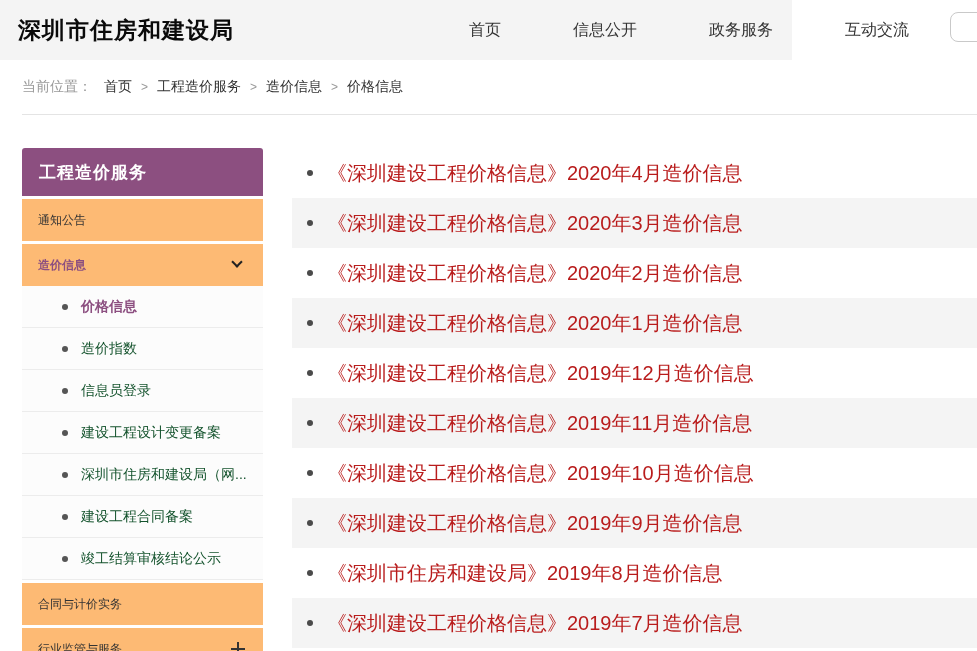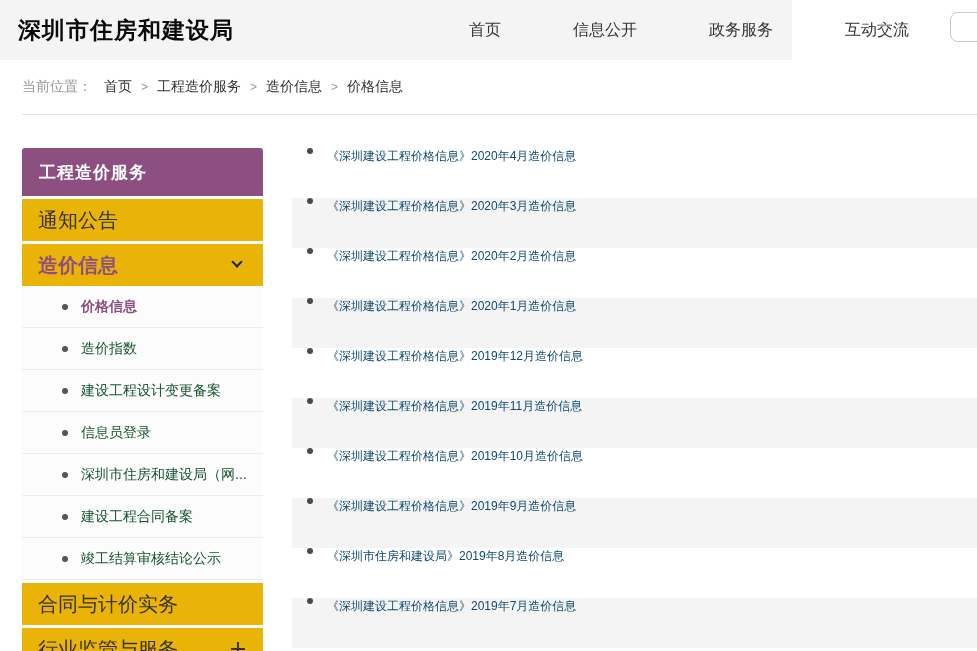--- a/index.html
+++ b/index.html
@@ -48,22 +48,22 @@
   
   .sidebar { position: absolute; left: 22px; top: 148px; width: 241px; }
   .sidebar-header {
     height: 48px; background: #8c4f80; color: #fff;
     display: flex; align-items: center; padding-left: 17px;
     font-size: 17px; font-weight: bold; letter-spacing: 1px;
     border-radius: 3px 3px 0 0;
   }
   .side-top {
     position: relative; height: 42px; margin-top: 3px;
-    background: #eab308; display: flex; align-items: center;
-    padding: 0 16px; font-size: 20px; color: #333; cursor: pointer;
+    background: #fdba74; display: flex; align-items: center;
+    padding: 0 16px; font-size: 12px; color: #333; cursor: pointer;
   }
   .side-top.active { color: #8c4f80; font-weight: bold; }
   .side-sub {
     position: relative; height: 42px; background: #fcfcfc;
     border-bottom: 1px solid #ececec;
     display: flex; align-items: center; padding-left: 40px;
     font-size: 14px; color: #14532d; cursor: pointer;
   }
   .side-sub.active { color: #8c4f80; font-weight: bold; }
   .sub-bullet {
@@ -76,22 +76,22 @@
     border-right: 2px solid #222; border-bottom: 2px solid #222;
     transform: rotate(45deg);
   }
   .plus { position: absolute; right: 18px; top: 50%; width: 14px; height: 14px; margin-top: -7px; }
   .plus::before { content: ""; position: absolute; left: 0; top: 6px; width: 14px; height: 2px; background: #333; }
   .plus::after  { content: ""; position: absolute; left: 6px; top: 0; width: 2px; height: 14px; background: #333; }
 
   
   .main-list { position: absolute; left: 292px; top: 148px; width: 685px; }
   .list-row {
-    height: 50px; display: flex; 
-    padding-left: 15px; font-size: 12px; color: #0c4a6e; cursor: pointer;
+    height: 50px; display: flex; align-items: center;
+    padding-left: 15px; font-size: 20px; color: #b91c1c; cursor: pointer;
   }
   .list-row:nth-child(even) { background: #f4f4f4; }
   .row-bullet {
     width: 6px; height: 6px; border-radius: 50%; background: #4a4a4a;
     margin-right: 14px; flex: 0 0 6px;
   }
   .row-text { white-space: nowrap; }
 </style>
 </head>
 <body>
@@ -133,25 +133,25 @@
       <div class="side-sub active">
     <span class="sub-bullet"></span>
     <span class="bind-label">价格信息</span>
   </div>
       <div class="side-sub">
     <span class="sub-bullet"></span>
     <span class="bind-label">造价指数</span>
   </div>
       <div class="side-sub">
     <span class="sub-bullet"></span>
+    <span class="bind-label">信息员登录</span>
+  </div>
+      <div class="side-sub">
+    <span class="sub-bullet"></span>
     <span class="bind-label">建设工程设计变更备案</span>
-  </div>
-      <div class="side-sub">
-    <span class="sub-bullet"></span>
-    <span class="bind-label">信息员登录</span>
   </div>
       <div class="side-sub">
     <span class="sub-bullet"></span>
     <span class="bind-label">深圳市住房和建设局（网...</span>
   </div>
       <div class="side-sub">
     <span class="sub-bullet"></span>
     <span class="bind-label">建设工程合同备案</span>
   </div>
       <div class="side-sub">

